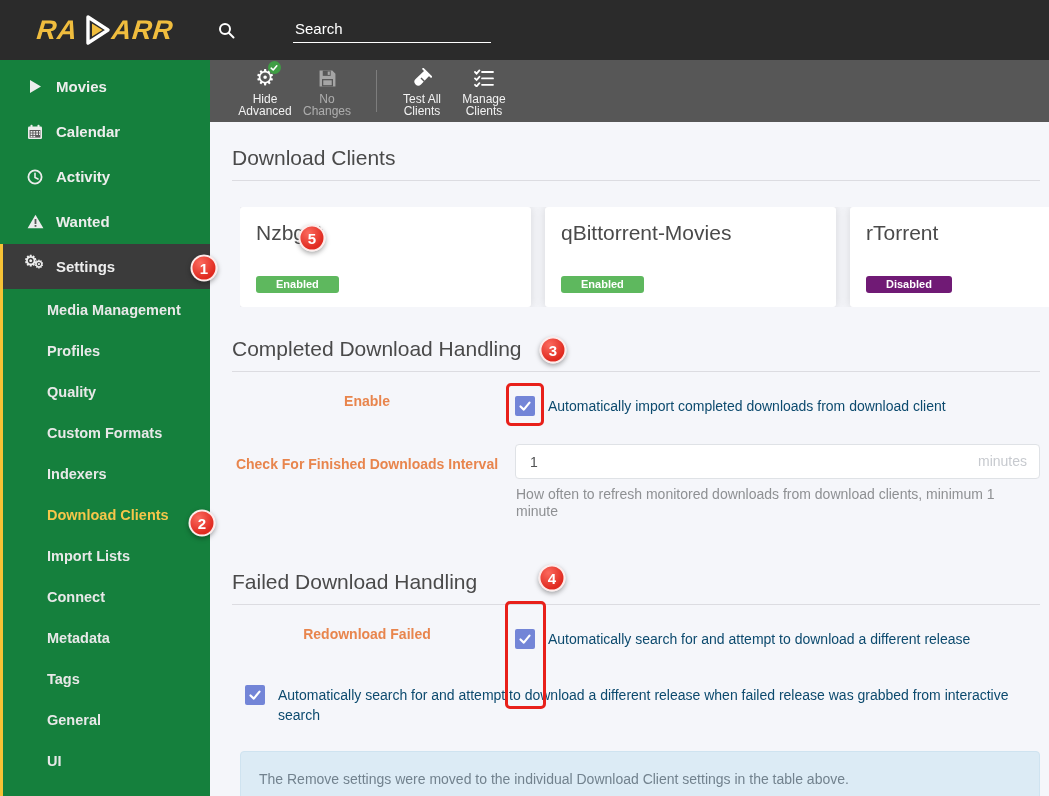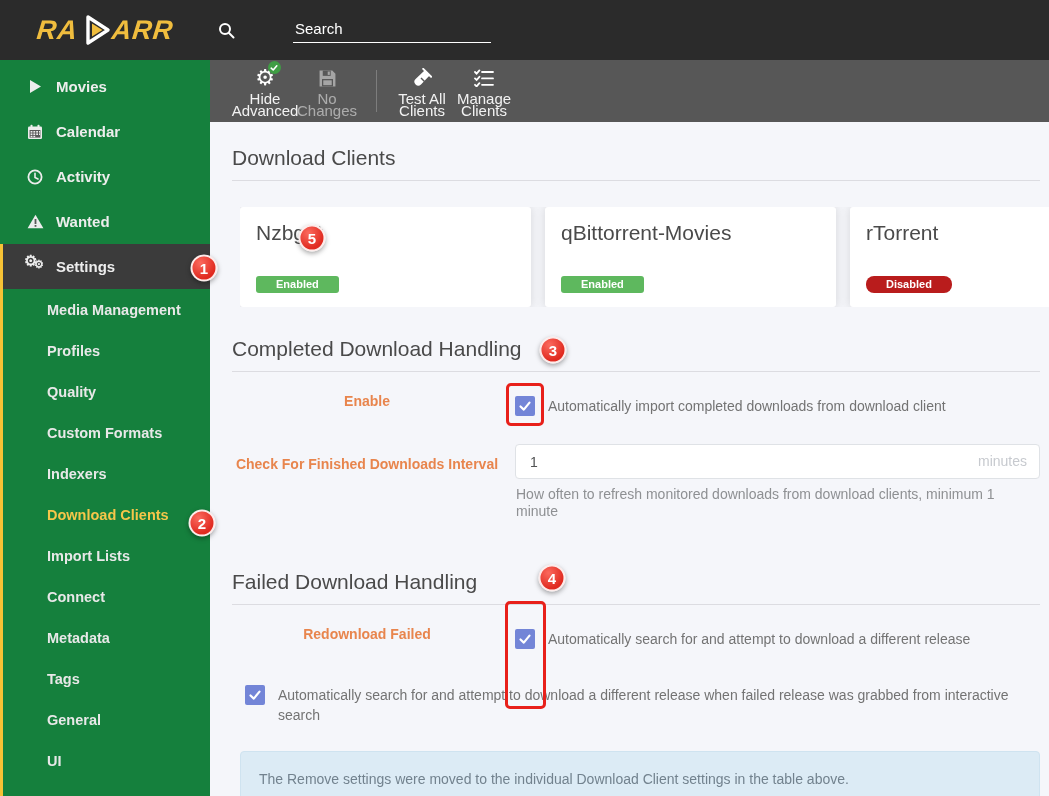--- a/index.html
+++ b/index.html
@@ -43,21 +43,21 @@
 
   
   .main-col { flex:1; display:flex; flex-direction:column; min-width:0; }
 
   
   .toolbar { height:62px; flex:0 0 62px; background:#575757; display:flex; align-items:center;
              padding-left:26px; }
   .tool-btn { width:58px; display:flex; flex-direction:column; align-items:center; cursor:pointer;
               margin-right:4px; }
   .tool-btn .t-icon { height:26px; display:flex; align-items:center; justify-content:center; position:relative; }
-  .tool-btn .t-label { font-size:15px; line-height:12px; color:#f2f2f2; text-align:center; margin-top:2px; }
+  .tool-btn .t-label { font-size:12px; line-height:12px; color:#f2f2f2; text-align:center; margin-top:2px; }
   .tool-btn.disabled { opacity:.55; cursor:default; }
   .tool-sep { width:1px; height:42px; background:#7d7d7d; margin:0 16px; }
   .gear-glyph { font-size:22px; color:#fff; font-style:normal; line-height:22px; }
   .check-badge { position:absolute; right:-6px; top:-4px; width:13px; height:13px; border-radius:50%;
                  background:#3f9d44; display:flex; align-items:center; justify-content:center; }
 
   
   .content { flex:1; padding:24px 9px 0 22px; overflow:hidden; position:relative; }
   .fieldset-legend { font-size:21px; line-height:24px; color:#4a4a4a; font-weight:normal;
                      padding-bottom:10px; border-bottom:1px solid #dcdce1; }
@@ -78,21 +78,21 @@
   .form-row { display:flex; align-items:flex-start; }
   .row-enable { margin-top:16px; min-height:56px; }
   .row-check { min-height:56px; }
   .row-check-first { margin-top:16px; }
   .form-label { flex:0 0 270px; text-align:center; color:#e8854d; font-size:14px; font-weight:bold;
                 line-height:20px; margin-top:3px; }
   .row-input .form-label { margin-top:10px; }
   .form-control { flex:1; margin-left:13px; display:flex; align-items:flex-start; min-width:0; }
   .checkbox { width:20px; height:20px; border-radius:2px; background:#7385d7; margin-top:8px;
               flex:0 0 20px; display:flex; align-items:center; justify-content:center; cursor:pointer; }
-  .check-help { margin-left:13px; color:#737373; font-size:14px; line-height:20px; margin-top:8px; }
+  .check-help { margin-left:13px; color:#0c4a6e; font-size:14px; line-height:20px; margin-top:8px; }
   .input-col { flex:1; display:flex; flex-direction:column; }
   .text-input-wrap { position:relative; }
   .text-input { width:100%; height:35px; border:1px solid #dfe2e6; border-radius:4px; background:#fff;
                 font-size:14px; color:#515253; padding:0 60px 0 14px; outline:none;
                 font-family:"Liberation Sans", sans-serif; }
   .unit { position:absolute; right:13px; top:9px; color:#c7cacf; font-size:14px; }
   .input-help { color:#8e9093; font-size:14px; line-height:17px; margin-top:7px; padding-left:1px;
                 max-width:560px; }
 
   .row-input { margin-top:0; }
@@ -294,21 +294,21 @@
           </div>
           <div class="client-card">
             <div class="client-title">qBittorrent-Movies</div>
             <div class="client-badges">
               <span class="badge" style="background-color: rgb(94, 184, 94);">Enabled</span>
             </div>
           </div>
           <div class="client-card">
             <div class="client-title">rTorrent</div>
             <div class="client-badges">
-              <span class="badge" style="background-color: #b91c1c; border-radius: 8px;">Disabled</span>
+              <span class="badge" style="background-color: #701a75;">Disabled</span>
             </div>
           </div>
         </div>
 
         <div class="fieldset-legend legend2">Completed Download Handling</div>
 
         <div class="form-row row-enable">
           <div class="form-label">Enable</div>
           <div class="form-control">
             <div class="checkbox">

